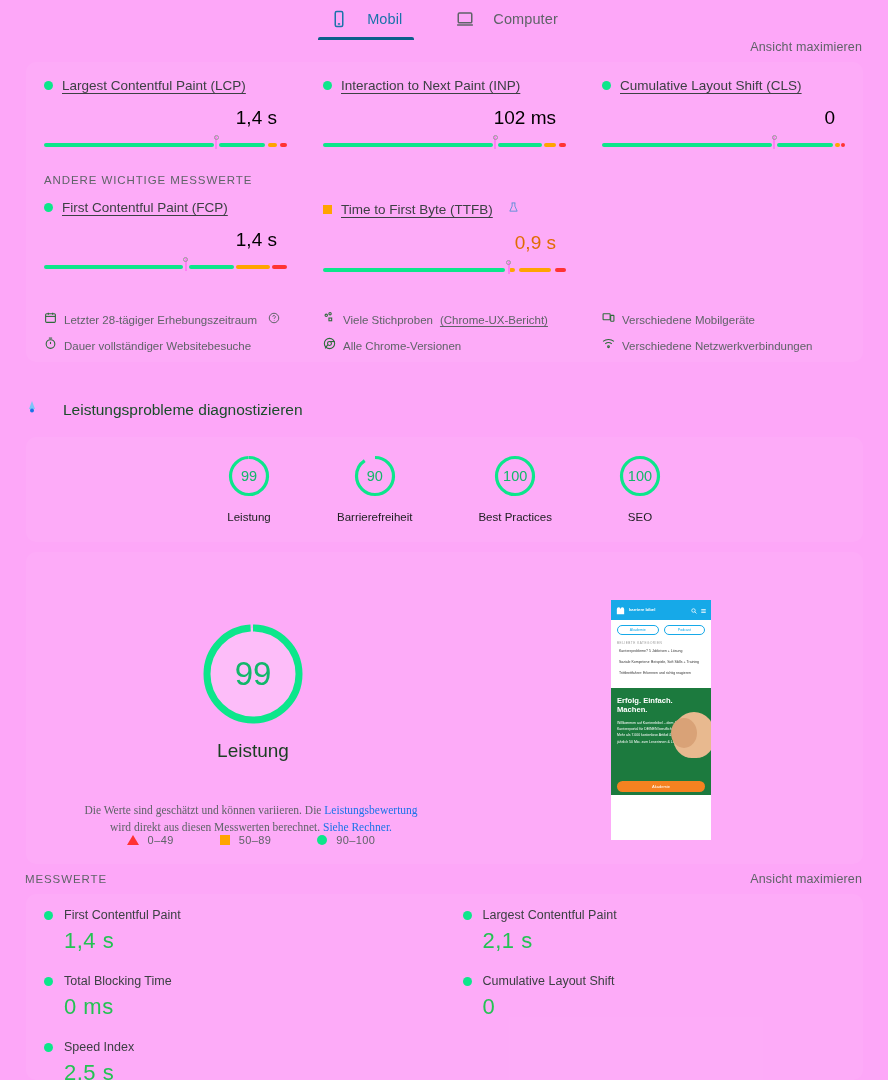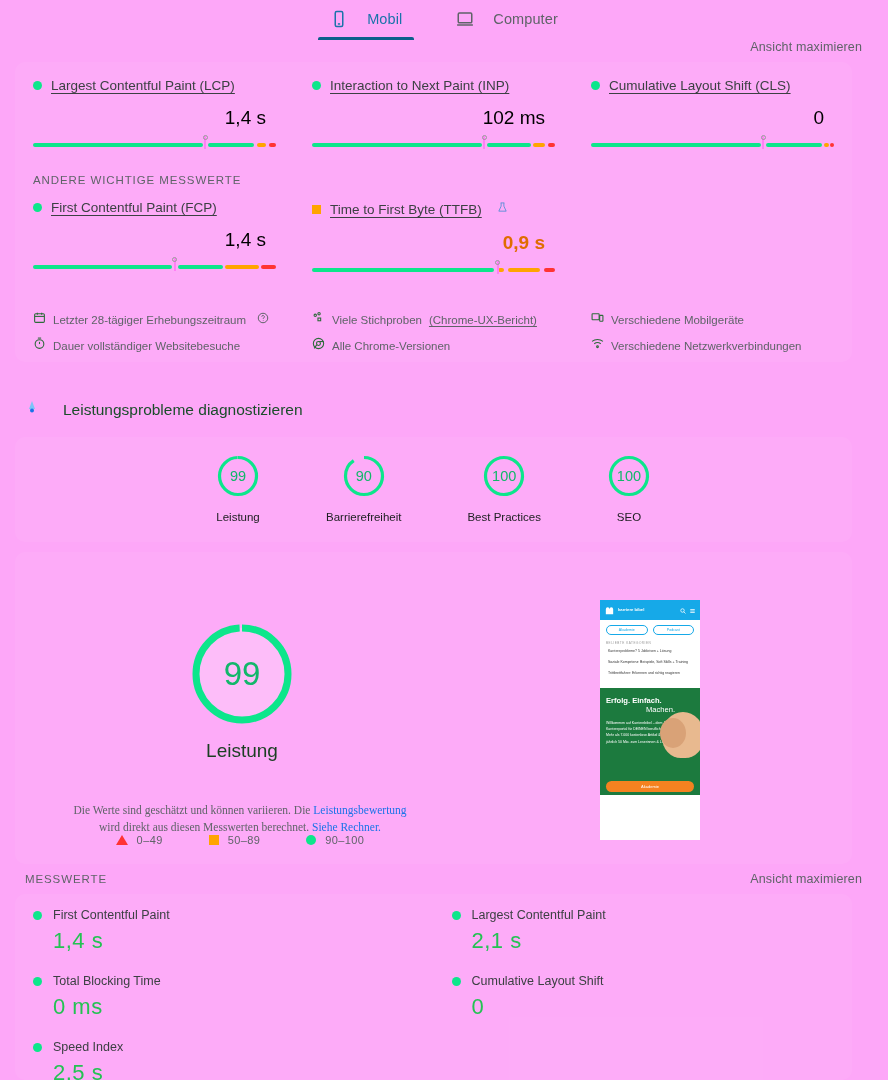--- a/index.html
+++ b/index.html
@@ -16,38 +16,38 @@
           gap:30px; padding-top:6px; height:46px; }
   .tab { display:flex; align-items:center; gap:19px; padding:4px 12px 12px;
          cursor:pointer; position:relative; }
   .tab .tlabel { font-size:14.5px; color:#5f6368; letter-spacing:.1px; }
   .tab.active .tlabel { color:#1a73aa; }
   .tab.active::after { content:""; position:absolute; left:0; right:0; bottom:0;
       height:3px; background:#0b5f8a; border-radius:2px 2px 0 0; }
   .ico { width:18px; height:18px; display:block; }
 
   
-  .card { position:absolute; left:15px; width:837px;
+  .card { position:absolute; left:26px; width:837px;
           background:rgba(255,255,255,0.055);
           border-radius:10px; }
 
   .maxlink { position:absolute; right:26px; font-size:12.5px; color:#5f6368;
              letter-spacing:.15px; cursor:pointer; }
 
   
   .mgrid { display:grid; grid-template-columns:1fr 1fr 1fr; }
   .mcol { padding:0 18px; }
   .mtitle { display:flex; align-items:center; gap:9px; }
   .dot { width:9px; height:9px; border-radius:50%; background:#0ce68b; flex:0 0 auto; }
   .sq  { width:9px; height:9px; background:#ffa400; flex:0 0 auto; }
   .mname { font-size:13.5px; color:#3c4043; text-decoration:underline;
            text-underline-offset:2.5px; cursor:pointer; white-space:nowrap; }
   .mval { text-align:right; font-size:19px; color:#000000; margin-top:14px;
           padding-right:10px; font-weight:400; }
-  .mval.warn { color:#e06c00;font-weight:bold; }
+  .mval.warn { color:#e06c00; }
 
   .bar { position:relative; height:16px; margin-top:5px; }
   .bseg { position:absolute; top:9px; height:4px; border-radius:2px; }
   .bgood { background:#0ce68b; }
   .bmed  { background:#ffa400; }
   .bbad  { background:#f33; }
   .needle { position:absolute; top:2px; width:2px; height:13px; background:#ff80f5; }
   .ncirc { position:absolute; top:-1px; width:5px; height:5px; border-radius:50%;
            border:1.2px solid #999; margin-left:-1.5px; }
 
@@ -404,21 +404,21 @@
       <div style="font-size:3.1px; color:#9a9a9a; letter-spacing:.5px;">BELIEBTE KATEGORIEN</div>
     </div>
     <div style="background:#fff; padding:0 8px 6px;">
       <div style="font-size:3.5px; color:#333; line-height:1.7; margin-bottom:5px;">Karriereprobleme? 5 Jobkrisen + Lösung</div>
       <div style="font-size:3.5px; color:#333; line-height:1.7; margin-bottom:5px;">Soziale Kompetenz: Beispiele, Soft Skills + Training</div>
       <div style="font-size:3.5px; color:#333; line-height:1.7;">Trittbrettfahrer: Erkennen und richtig reagieren</div>
     </div>
     <div style="background:#fff; height:5px;"></div>
     <div style="background:#1c7a3e; padding:8px 6px 0; position:relative; height:107px; overflow:hidden;">
       <div style="font-size:7.6px; color:#fff; font-weight:bold; line-height:1.25; width:62px;">Erfolg. Einfach.</div>
-      <div style="font-size:7.6px; color:#fff; font-weight:normal; line-height:1.25; margin-bottom:5px;margin-left:40px;">Machen.</div>
+      <div style="font-size:7.6px; color:#fff; font-weight:bold; line-height:1.25; margin-bottom:5px;">Machen.</div>
       <div style="font-size:3.5px; color:#fff; line-height:1.8; width:78px;">Willkommen auf Karrierebibel – dem Job- und Karriereportal für DEINEN beruflichen Erfolg! Mehr als 7.000 kostenlose Artikel &amp; Downloads für jährlich 50 Mio. zum Leserinnen &amp; Leser.</div>
       <div style="position:absolute; right:-4px; top:24px; width:42px; height:46px; border-radius:50% 50% 45% 45%; background:#e8b98f;"></div>
       <div style="position:absolute; right:14px; top:30px; width:26px; height:30px; border-radius:50%; background:#d9a277;"></div>
       <div style="position:absolute; left:6px; right:6px; bottom:3px; background:#f58220; border-radius:9px; text-align:center; color:#fff; font-size:4px; padding:3px 0;">Akademie</div>
     </div>
   </div>
 </div>
 
 <div class="maxlink" style="top:872px;">Ansicht maximieren</div>
 

